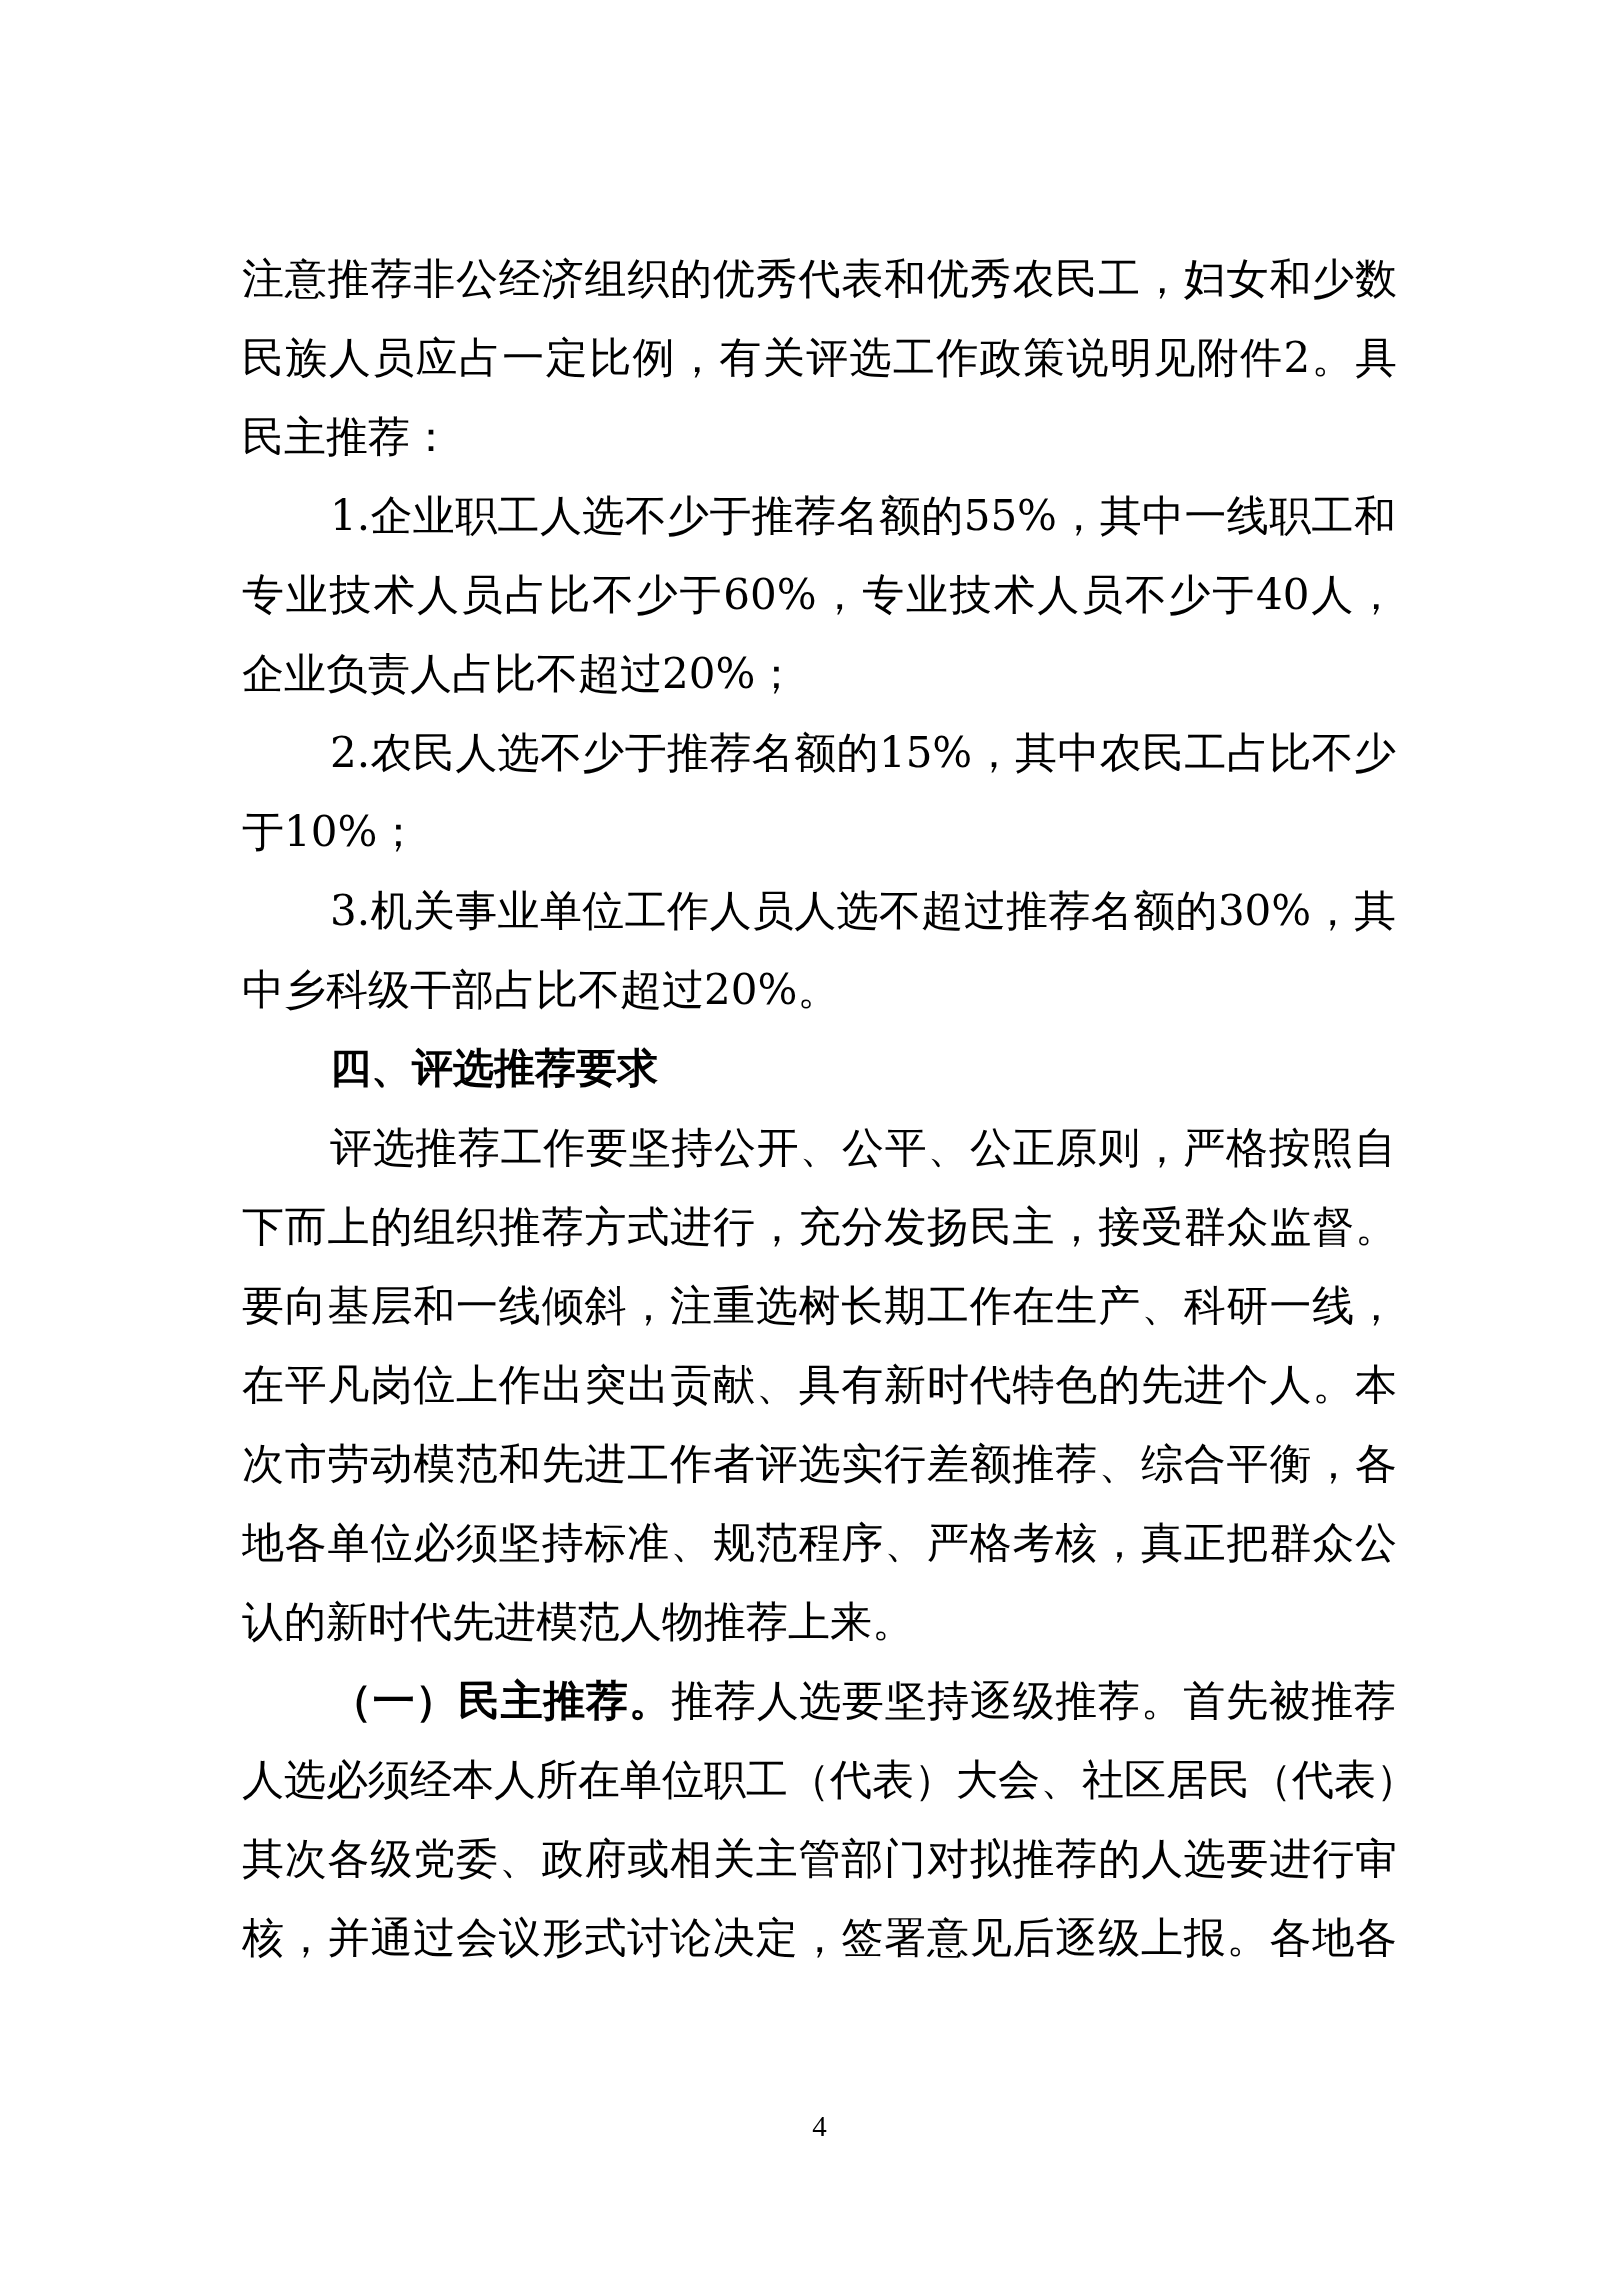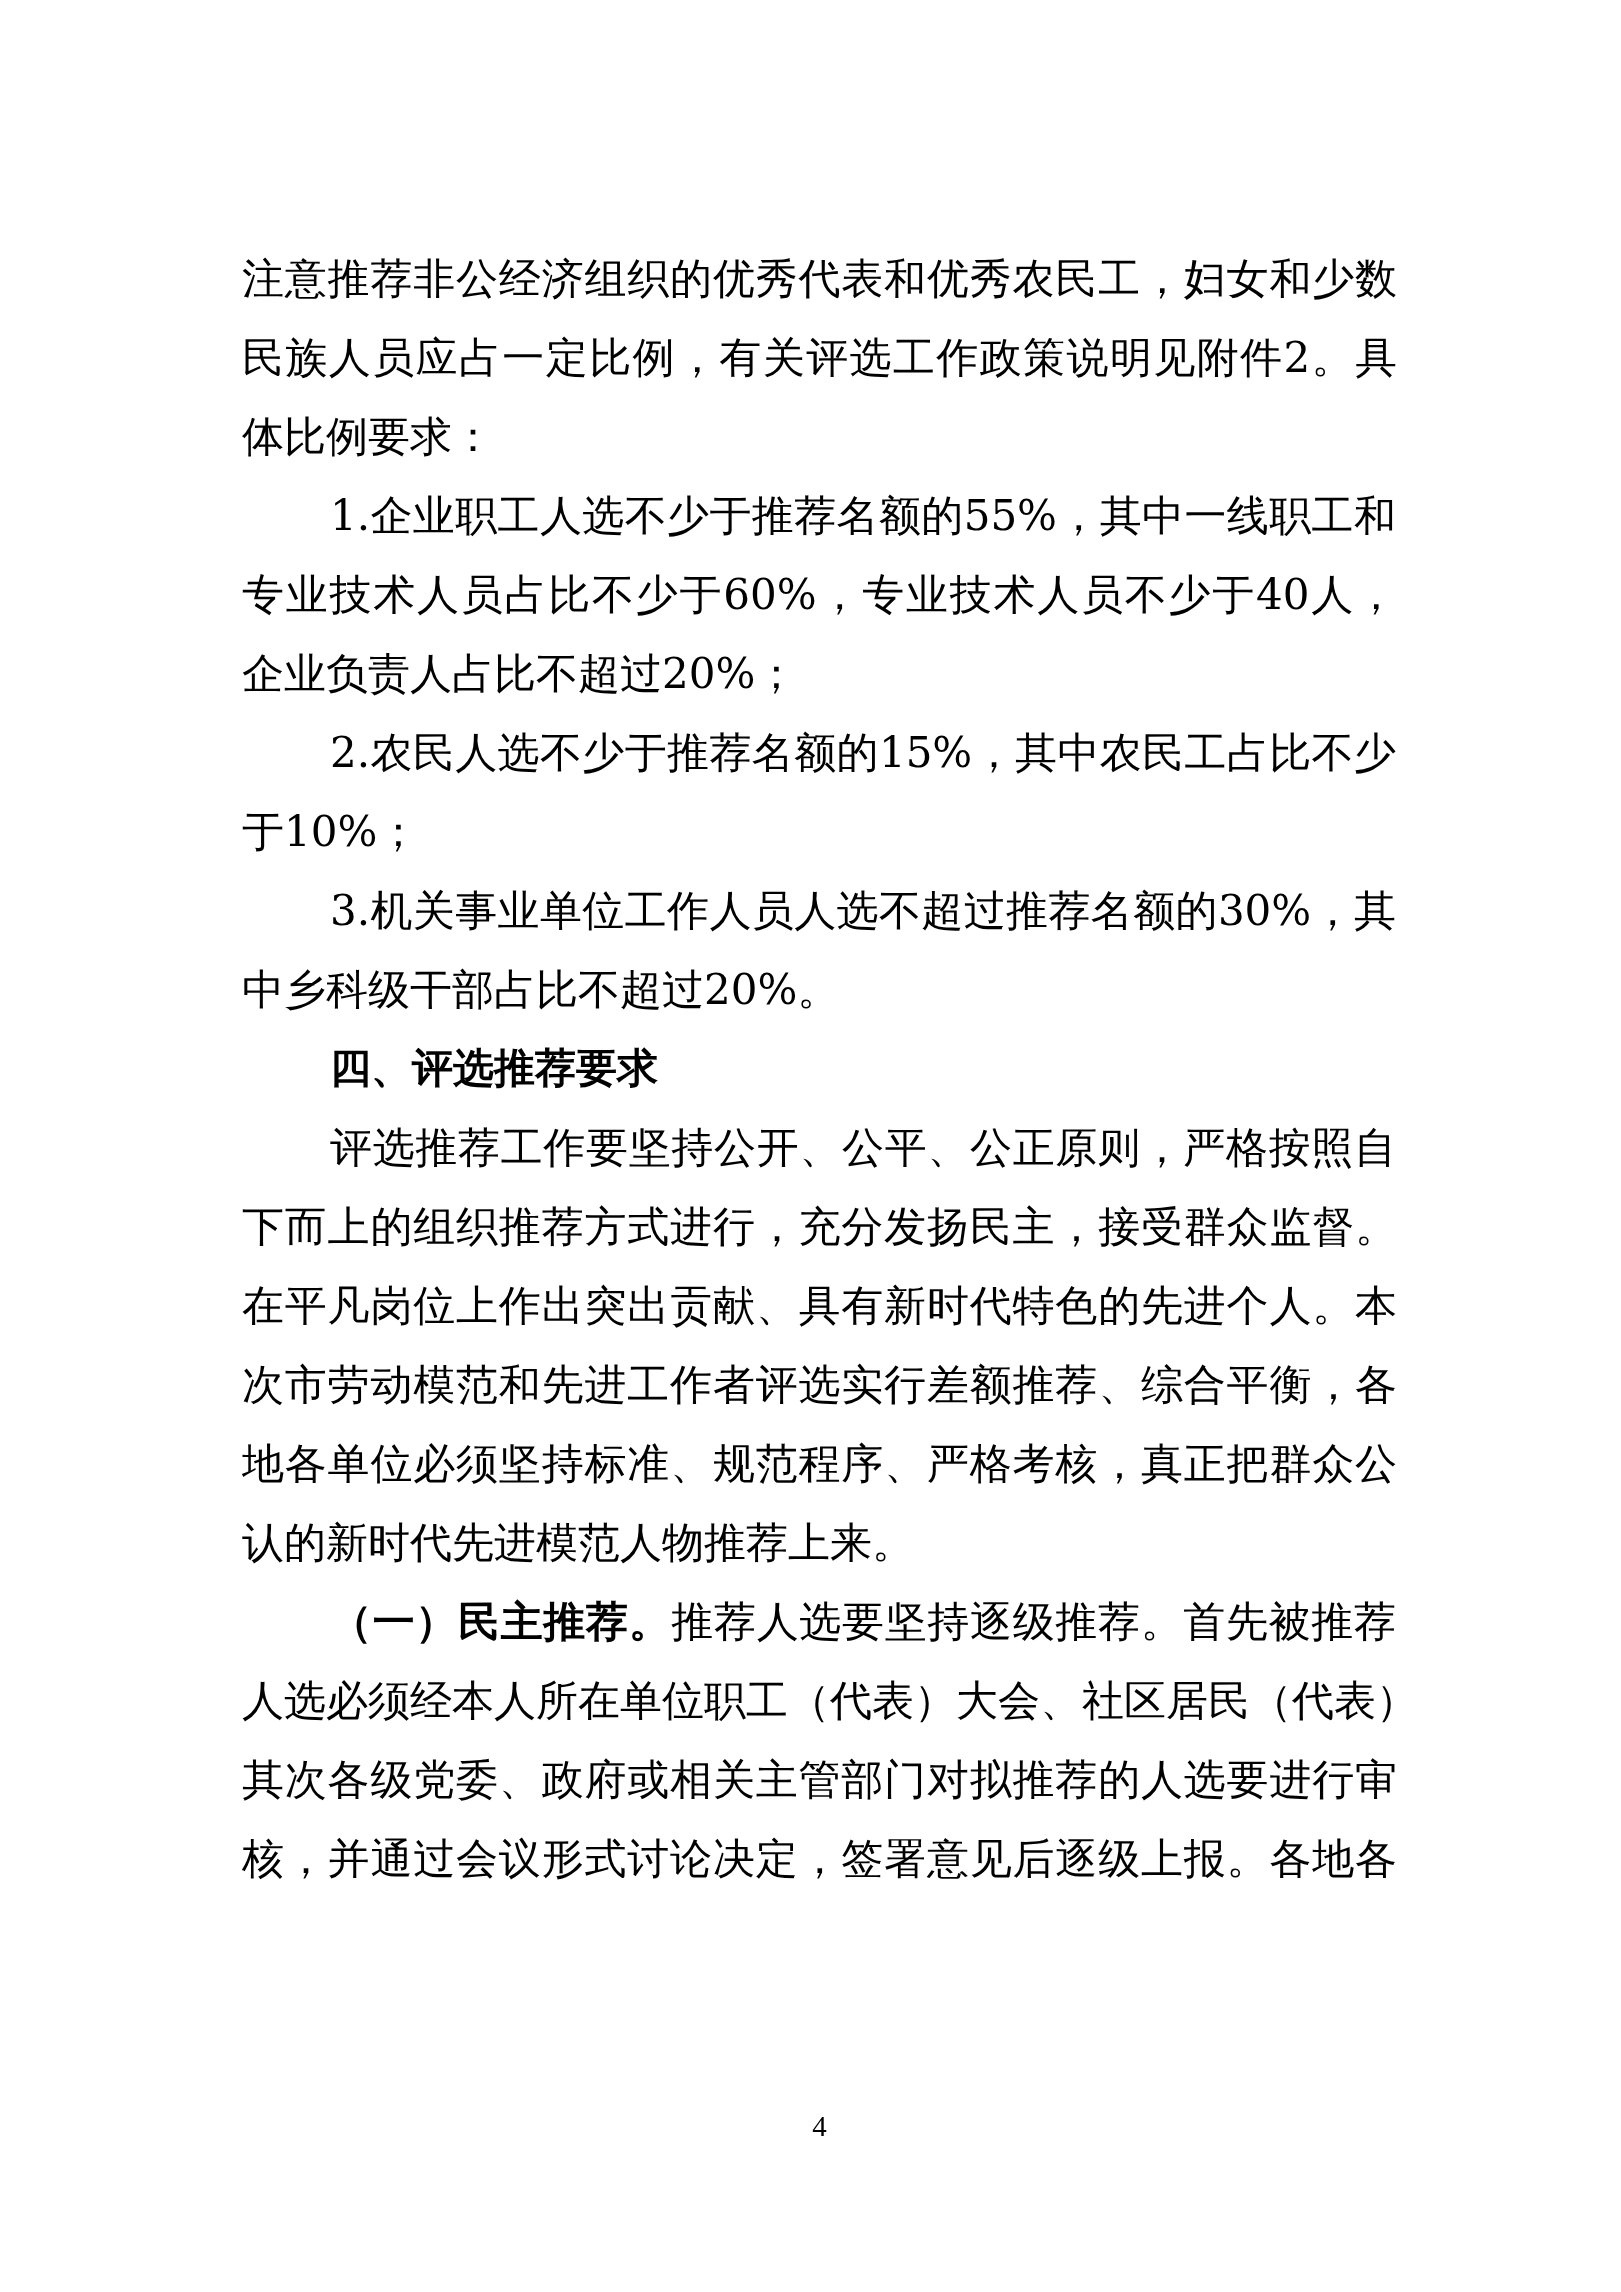--- a/index.html
+++ b/index.html
@@ -67,36 +67,37 @@
     }
   </style>
 </head>
 <body>
 
 <div class="page">
   <div class="body-text">
 
     <div class="line">注意推荐非公经济组织的优秀代表和优秀农民工，妇女和少数</div>
     <div class="line">民族人员应占一定比例，有关评选工作政策说明见附件2。具</div>
-    <div class="line last">体比例要求：</div>
+    <div class="line last">民主推荐：</div>
 
     <div class="line indent">1.企业职工人选不少于推荐名额的55%，其中一线职工和</div>
     <div class="line">专业技术人员占比不少于60%，专业技术人员不少于40人，</div>
     <div class="line last">企业负责人占比不超过20%；</div>
 
     <div class="line indent">2.农民人选不少于推荐名额的15%，其中农民工占比不少</div>
     <div class="line last">于10%；</div>
 
     <div class="line indent">3.机关事业单位工作人员人选不超过推荐名额的30%，其</div>
     <div class="line last">中乡科级干部占比不超过20%。</div>
 
     <div class="line indent last heading">四、评选推荐要求</div>
 
     <div class="line indent">评选推荐工作要坚持公开、公平、公正原则，严格按照自</div>
     <div class="line">下而上的组织推荐方式进行，充分发扬民主，接受群众监督。</div>
+    <div class="line">要向基层和一线倾斜，注重选树长期工作在生产、科研一线，</div>
     <div class="line">在平凡岗位上作出突出贡献、具有新时代特色的先进个人。本</div>
     <div class="line">次市劳动模范和先进工作者评选实行差额推荐、综合平衡，各</div>
     <div class="line">地各单位必须坚持标准、规范程序、严格考核，真正把群众公</div>
     <div class="line last">认的新时代先进模范人物推荐上来。</div>
 
     <div class="line indent"><span class="bold-lead">（一）民主推荐。</span><span>推荐人选要坚持逐级推荐。首先被推荐</span></div>
     <div class="line">人选必须经本人所在单位职工（代表）大会、社区居民（代表）</div>
     <div class="line">其次各级党委、政府或相关主管部门对拟推荐的人选要进行审</div>
     <div class="line">核，并通过会议形式讨论决定，签署意见后逐级上报。各地各</div>
 

